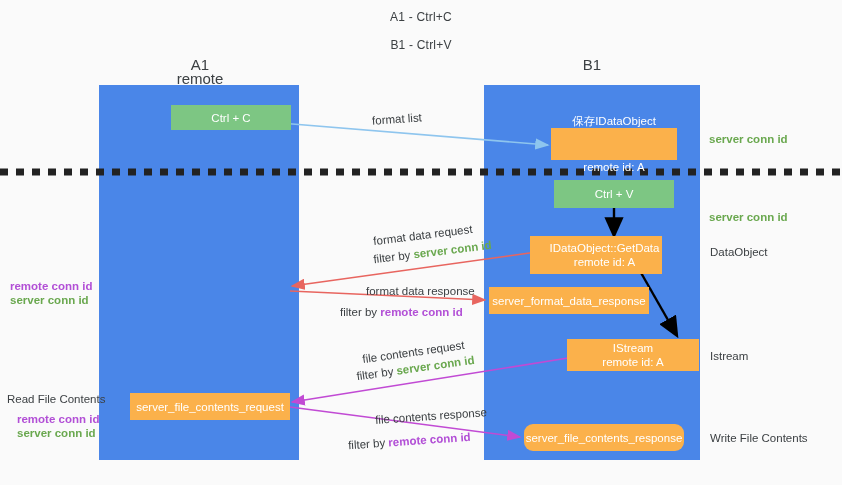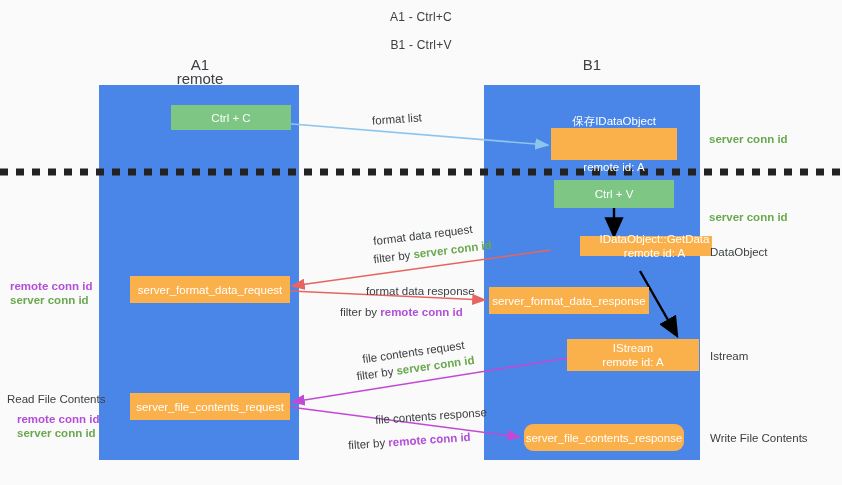--- a/index.html
+++ b/index.html
@@ -151,33 +151,30 @@
 
   <div class="box orange" style="left:551px; top:128px; width:126px; height:32px;gap:32px;">
     <span>保存IDataObject</span>
     <span class="l2row">remote id: A</span>
   </div>
 
   <div class="box green" style="left:554px; top:180px; width:120px; height:28px;">
     <span>Ctrl + V</span>
   </div>
 
-  <div class="box orange" style="left:580px; top:236px; width:132px; height:20px;padding-left:17px;">
+  <div class="box orange" style="left:530px; top:236px; width:132px; height:38px;padding-left:17px;">
     <span>IDataObject::GetData</span>
     <span class="l2row">remote id: A</span>
   </div>
 
   <div class="box orange" style="left:567px; top:339px; width:132px; height:32px;">
     <span>IStream</span>
     <span class="l2row">remote id: A</span>
   </div>
 
-  <div class="box orange" style="left:130px; top:276px; width:160px; height:27px;">
-    <span>server_format_data_request</span>
-  </div>
 
   <div class="box orange" style="left:130px; top:393px; width:160px; height:27px;">
     <span>server_file_contents_request</span>
   </div>
 
   <div class="box orange" style="left:489px; top:287px; width:160px; height:27px;">
     <span>server_format_data_response</span>
   </div>
 
   <div class="box orange" style="left:524px; top:424px; width:160px; height:27px;border-radius:9px;">

